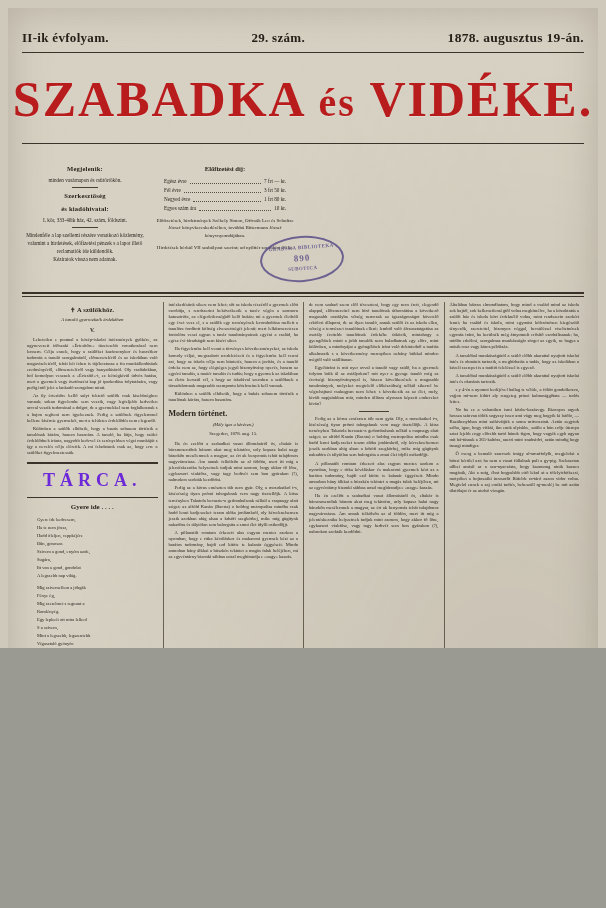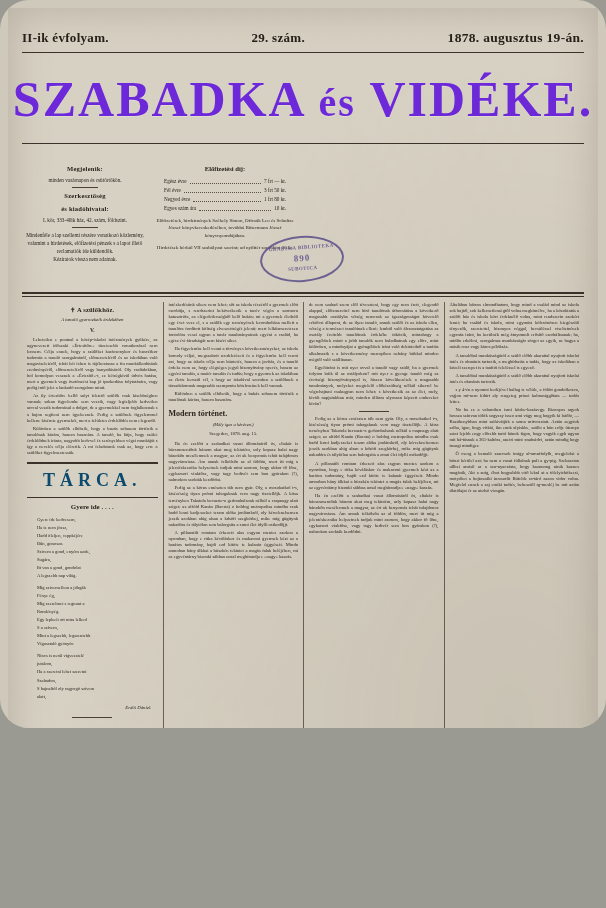--- a/index.html
+++ b/index.html
@@ -3,26 +3,25 @@
 <meta charset="utf-8">
 <style>
   html, body {
     margin: 0;
     padding: 0;
     background: #9a9a93;
   }
   .page {
     position: relative;
     width: 606px;
-    height: 728px;
+    height: 648px;
     background: #cfc9bb;
     overflow: hidden;
     font-family: "Liberation Serif", serif;
     color: #241f1a;
-    border-radius: 29px;
   }
   .paper {
     position: absolute;
     left: 8px;
     top: 8px;
     width: 590px;
     height: 892px;
     background: #d7d1c3;
     box-shadow: inset 0 0 40px rgba(120,110,95,0.35);
   }
@@ -52,21 +51,21 @@
   }
   .title {
     position: absolute;
     left: 0; right: 0;
     top: 62px;
     text-align: center;
     font-family: "Liberation Serif", serif;
     font-weight: bold;
     font-size: 50px;
     letter-spacing: 2px;
-    color: #6d28d9;
+    color: #b91c1c;
     text-shadow: 0 1px 0 rgba(255,255,255,0.25);
   }
   .title .small { font-size: 40px; }
   .rule-title {
     position: absolute;
     left: 14px; right: 14px;
     top: 135px;
     border-top: 1px solid #3b332a;
   }
 
@@ -207,21 +206,21 @@
   .tarca-rule {
     border-top: 2px solid #3b332a;
     margin: 6px 0 0 0;
   }
   .tarca-title {
     text-align: center;
     font-weight: bold;
     font-size: 18px;
     letter-spacing: 5px;
     margin: 5px 0 4px 0;
-    color: #0c4a6e;
+    color: #6d28d9;
   }
   .tarca-rule2 { border-top: 1px solid #3b332a; margin-bottom: 5px; }
 
   .poem-title {
     font-weight: bold;
     font-size: 7px;
     text-align: center;
     margin: 2px 0 4px 0;
   }
   .poem {

